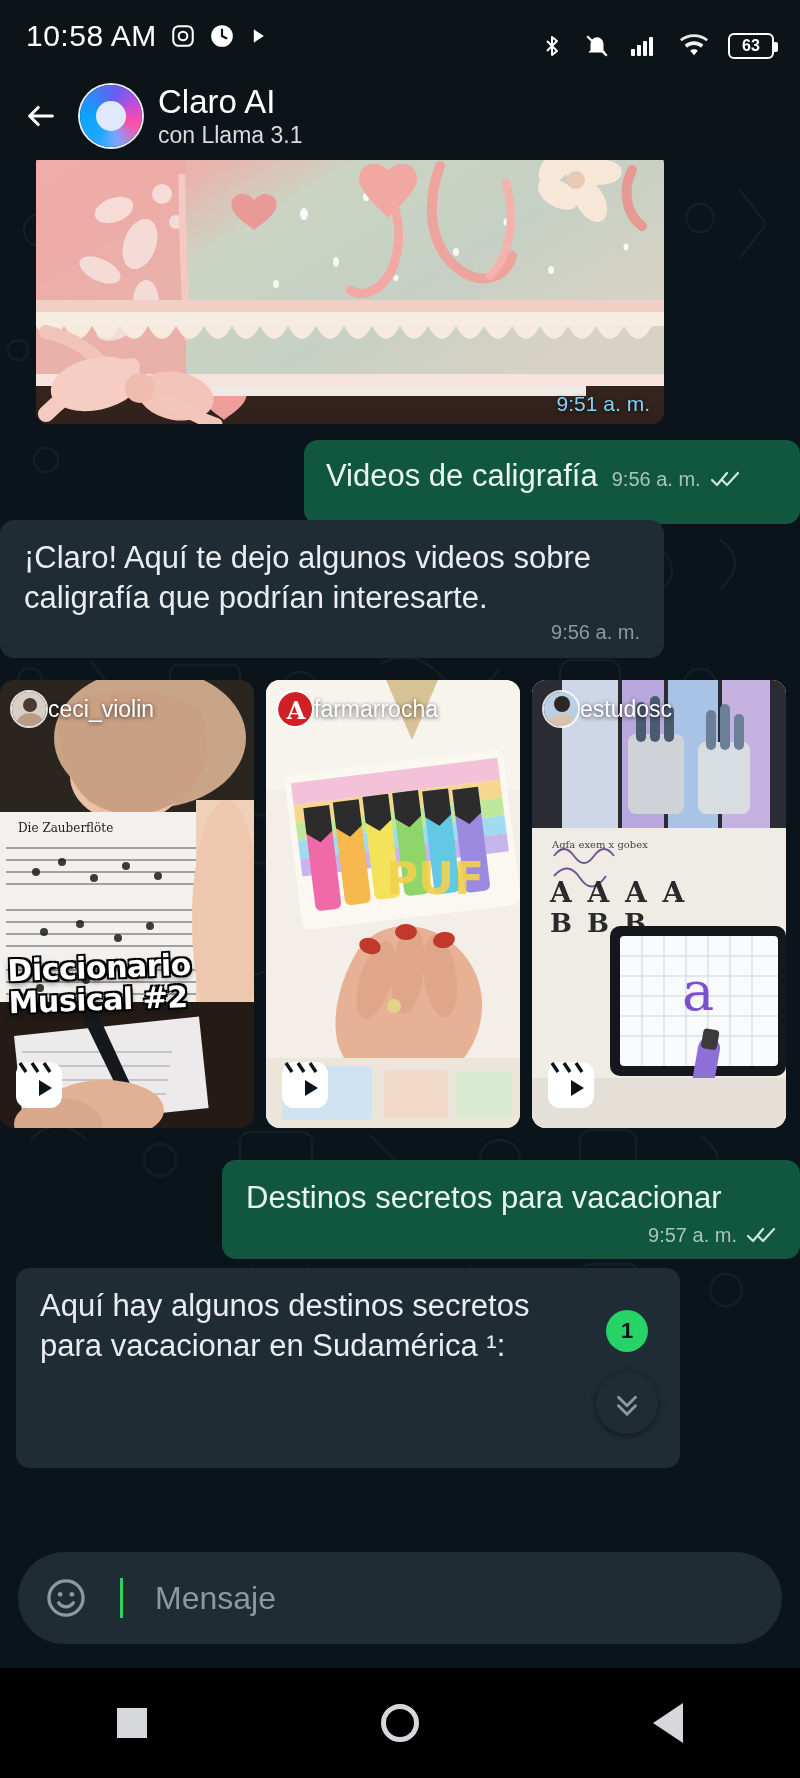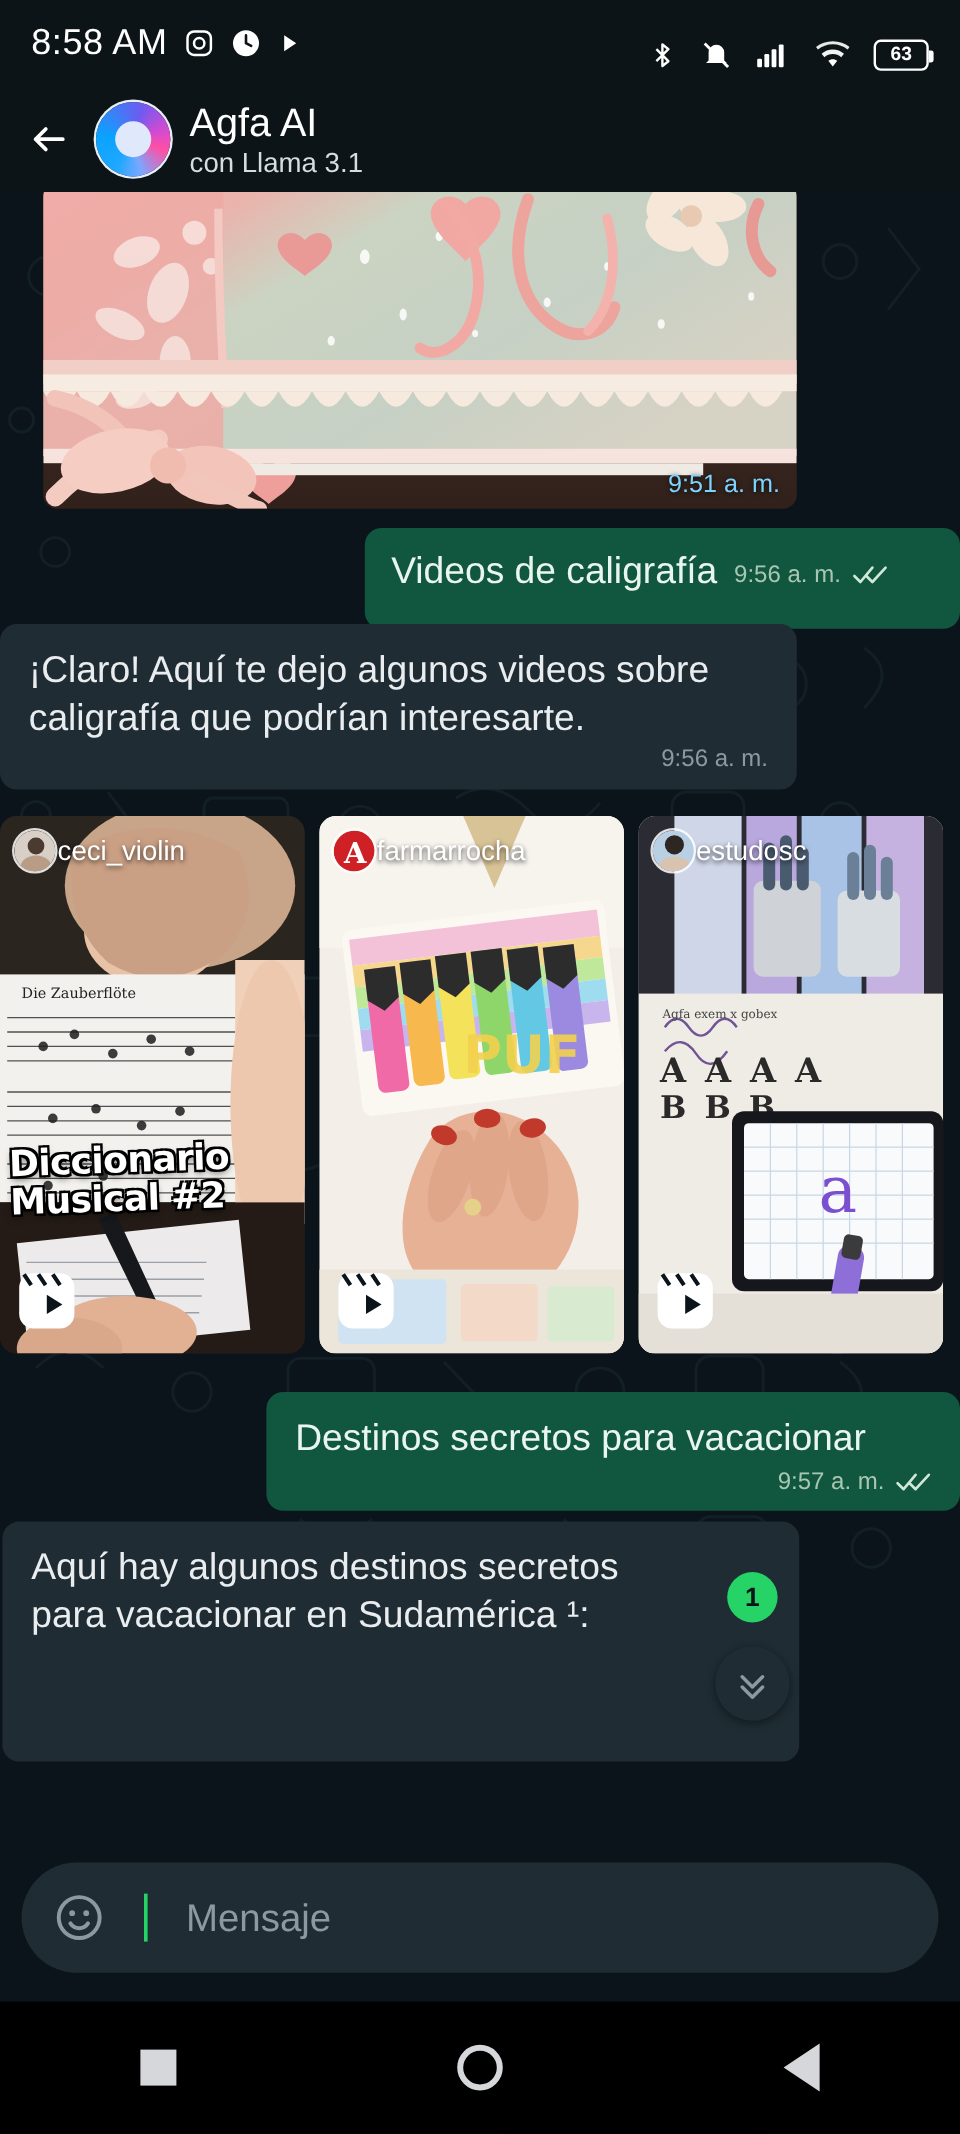--- a/index.html
+++ b/index.html
@@ -142,21 +142,21 @@
   .nav-circ { width: 38px; height: 38px; border-radius: 50%; border: 5px solid #d5d7da; }
   .nav-tri { width: 0; height: 0; border-top: 20px solid transparent; border-bottom: 20px solid transparent; border-right: 30px solid #d5d7da; }
 </style>
 </head>
 <body>
 
 <div class="phone">
 
   <div class="statusbar">
     <div class="sb-left">
-      <span class="sb-clock">8:58 AM</span>
+      <span class="sb-clock">10:58 AM</span>
       <span class="ic">
         <svg width="26" height="26" viewBox="0 0 24 24" fill="none" stroke="#fff" stroke-width="1.9">
           <rect x="3" y="3" width="18" height="18" rx="5"></rect>
             <circle cx="12" cy="12" r="4"></circle>
         </svg>
       </span>
       <span class="ic">
         <svg width="26" height="26" viewBox="0 0 24 24" fill="#fff">
           <circle cx="12" cy="12" r="10"></circle>
             <path d="M12 6v6l4 2" stroke="#0d1418" stroke-width="2" fill="none" stroke-linecap="round"></path>
@@ -202,21 +202,21 @@
   </div>
 
   <div class="chat-header">
     <div class="back-btn">
       <svg width="40" height="34" viewBox="0 0 24 24" fill="none" stroke="#fff" stroke-width="2.2" stroke-linecap="round" stroke-linejoin="round">
         <path d="M20 12H4M10 6l-6 6 6 6"></path>
       </svg>
     </div>
     <div class="avatar-ring"></div>
     <div class="hdr-text">
-      <div class="hdr-title">Agfa AI</div>
+      <div class="hdr-title">Claro AI</div>
       <div class="hdr-sub">con Llama 3.1</div>
     </div>
   </div>
 
   <div class="chat-body">
 
     <svg class="doodles" viewBox="0 0 800 1380" preserveAspectRatio="xMidYMid slice">
       <g fill="none" stroke="#1b2b33" stroke-width="2.4">
         <circle cx="40" cy="70" r="16"></circle>
           <circle cx="18" cy="190" r="10"></circle>
@@ -600,21 +600,21 @@
           <span class="time time-out">9:57 a. m.</span>
           <span class="ticks">
             <svg width="30" height="20" viewBox="0 0 30 20" fill="none" stroke="#cfe8da" stroke-width="2.2" stroke-linecap="round" stroke-linejoin="round">
               <path d="M2 11l5 5L17 4"></path>
                 <path d="M12 11l5 5L28 4"></path>
             </svg>
           </span>
         </div>
       </div>
 
-      <div class="bubble bubble-in" style="left:2px; top:1108px; width:664px; height:200px; padding:18px 24px 14px; overflow:hidden;">
+      <div class="bubble bubble-in" style="left:16px; top:1108px; width:664px; height:200px; padding:18px 24px 14px; overflow:hidden;">
         <div class="msg-text" style="width:560px;">Aquí hay algunos destinos secretos para vacacionar en Sudamérica ¹:</div>
       </div>
 
       <div class="unread-badge" style="left:606px; top:1150px;">1</div>
 
       <div class="scroll-btn" style="left:596px; top:1212px;">
         <svg width="34" height="34" viewBox="0 0 24 24" fill="none" stroke="#8b9aa1" stroke-width="2" stroke-linecap="round" stroke-linejoin="round">
           <path d="M6 8l6 6 6-6"></path>
             <path d="M6 14l6 6 6-6"></path>
         </svg>

